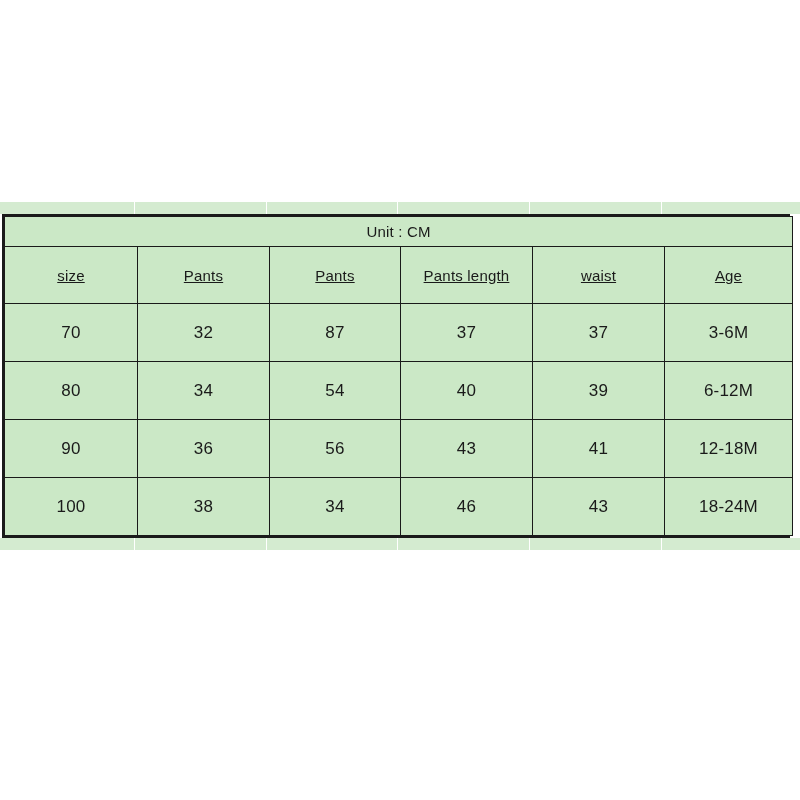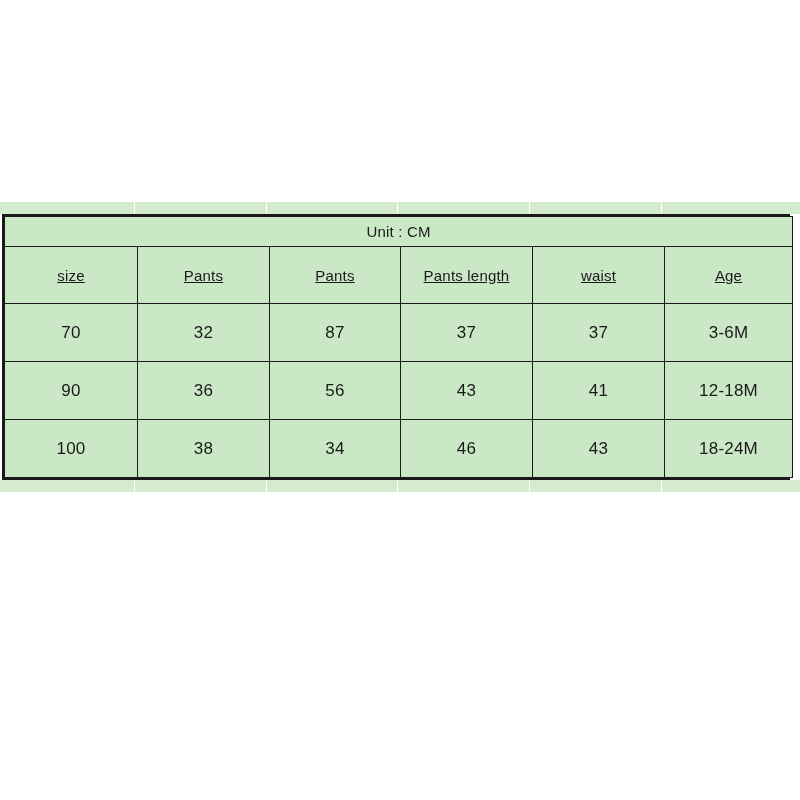--- a/index.html
+++ b/index.html
@@ -149,20 +149,28 @@
 
           <tr class="data-row">
             <td>70</td>
             <td>32</td>
             <td>87</td>
             <td>37</td>
             <td>37</td>
             <td>3-6M</td>
           </tr>
 
+          <tr class="data-row">
+            <td>80</td>
+            <td>34</td>
+            <td>54</td>
+            <td>40</td>
+            <td>39</td>
+            <td>6-12M</td>
+          </tr>
 
           <tr class="data-row">
             <td>90</td>
             <td>36</td>
             <td>56</td>
             <td>43</td>
             <td>41</td>
             <td>12-18M</td>
           </tr>
 

